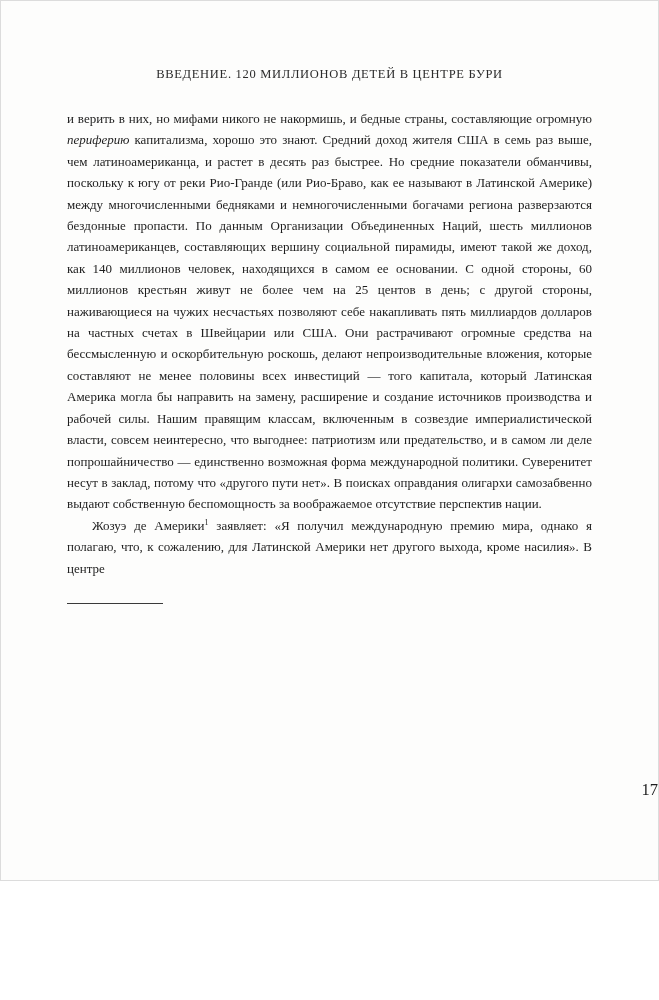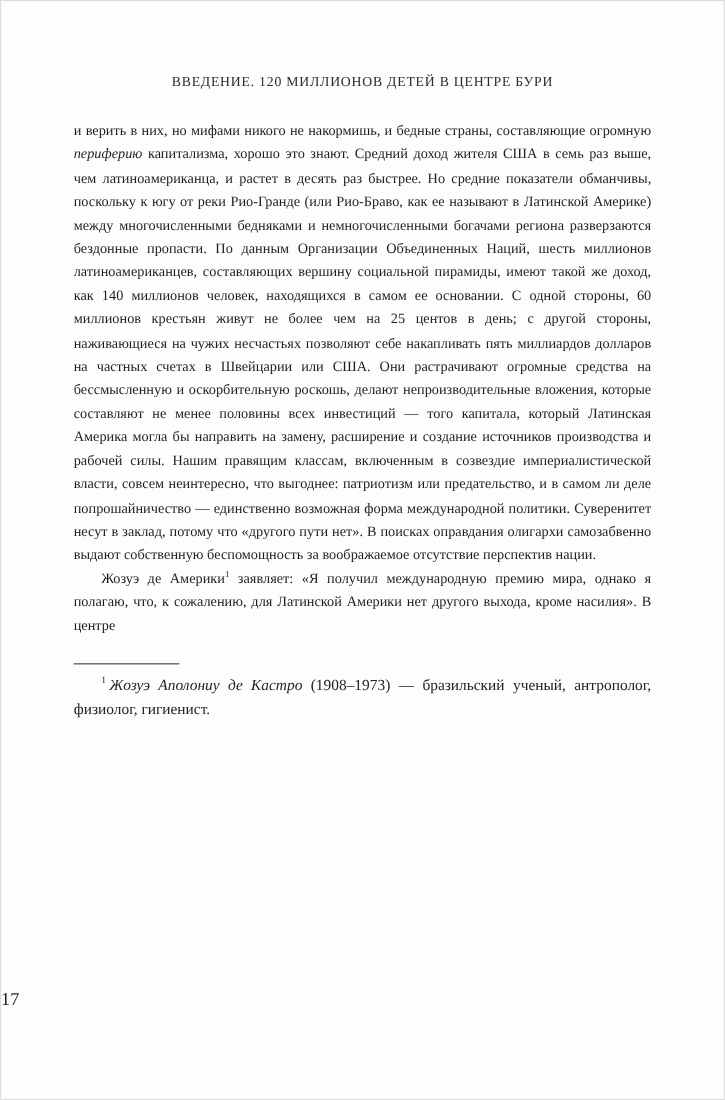--- a/index.html
+++ b/index.html
@@ -4,21 +4,21 @@
 <style>
   * { margin: 0; padding: 0; box-sizing: border-box; }
 
   html, body {
     background: #ffffff;
   }
 
   .page {
     position: relative;
     width: 659px;
-    height: 1000px;
+    height: 881px;
     margin: 0 auto;
     background: #fdfdfc;
     border: 1px solid #dcdcdc;
     font-family: "Liberation Serif", "DejaVu Serif", serif;
     color: #1d1d1d;
     overflow: hidden;
   }
 
   .running-header {
     padding-top: 66px;
@@ -68,21 +68,21 @@
     color: #222222;
   }
 
   .footnote sup.fn-marker { margin-right: 3px; }
 
   .page-number {
     position: absolute;
     left: 0;
     right: 0;
     bottom: 80px;
-    text-align: left;
+    text-align: right;
     font-size: 16.5px;
     color: #1d1d1d;
   }
 </style>
 </head>
 <body>
 
 <div class="page">
 
   <div class="running-header">ВВЕДЕНИЕ. 120 МИЛЛИОНОВ ДЕТЕЙ В ЦЕНТРЕ БУРИ</div>
@@ -90,18 +90,17 @@
   <div class="text-block">
 
     <p class="para"><span>и верить в них, но мифами никого не накормишь, и бедные страны, составляющие огромную </span><i>периферию</i><span> капитализма, хорошо это знают. Средний доход жителя США в семь раз выше, чем латиноамериканца, и растет в десять раз быстрее. Но средние показатели обманчивы, поскольку к югу от реки Рио-Гранде (или Рио-Браво, как ее называют в Латинской Америке) между многочисленными бедняками и немногочисленными богачами региона разверзаются бездонные пропасти. По данным Организации Объединенных Наций, шесть миллионов латиноамериканцев, составляющих вершину социальной пирамиды, имеют такой же доход, как 140 миллионов человек, находящихся в самом ее основании. С одной стороны, 60 миллионов крестьян живут не более чем на 25 центов в день; с другой стороны, наживающиеся на чужих несчастьях позволяют себе накапливать пять миллиардов долларов на частных счетах в Швейцарии или США. Они растрачивают огромные средства на бессмысленную и оскорбительную роскошь, делают непроизводительные вложения, которые составляют не менее половины всех инвестиций — того капитала, который Латинская Америка могла бы направить на замену, расширение и создание источников производства и рабочей силы. Нашим правящим классам, включенным в созвездие империалистической власти, совсем неинтересно, что выгоднее: патриотизм или предательство, и в самом ли деле попрошайничество — единственно возможная форма международной политики. Суверенитет несут в заклад, потому что «другого пути нет». В поисках оправдания олигархи самозабвенно выдают собственную беспомощность за воображаемое отсутствие перспектив нации.</span></p>
 
     <p class="para indent"><span>Жозуэ де Америки</span><sup class="fn-marker">1</sup><span> заявляет: «Я получил международную премию мира, однако я полагаю, что, к сожалению, для Латинской Америки нет другого выхода, кроме насилия». В центре</span></p>
 
   </div>
 
   <div class="footnote-area">
     <div class="footnote-rule"></div>
-    <p class="footnote"><sup class="fn-marker">1</sup><i>Жозуэ Аполониу де Кастро</i><span> (1908–1973) — бразильский ученый, антрополог, физиолог, гигиенист.</span></p>
   </div>
 
   <div class="page-number">17</div>
 
 </div>
 
 </body></html>

